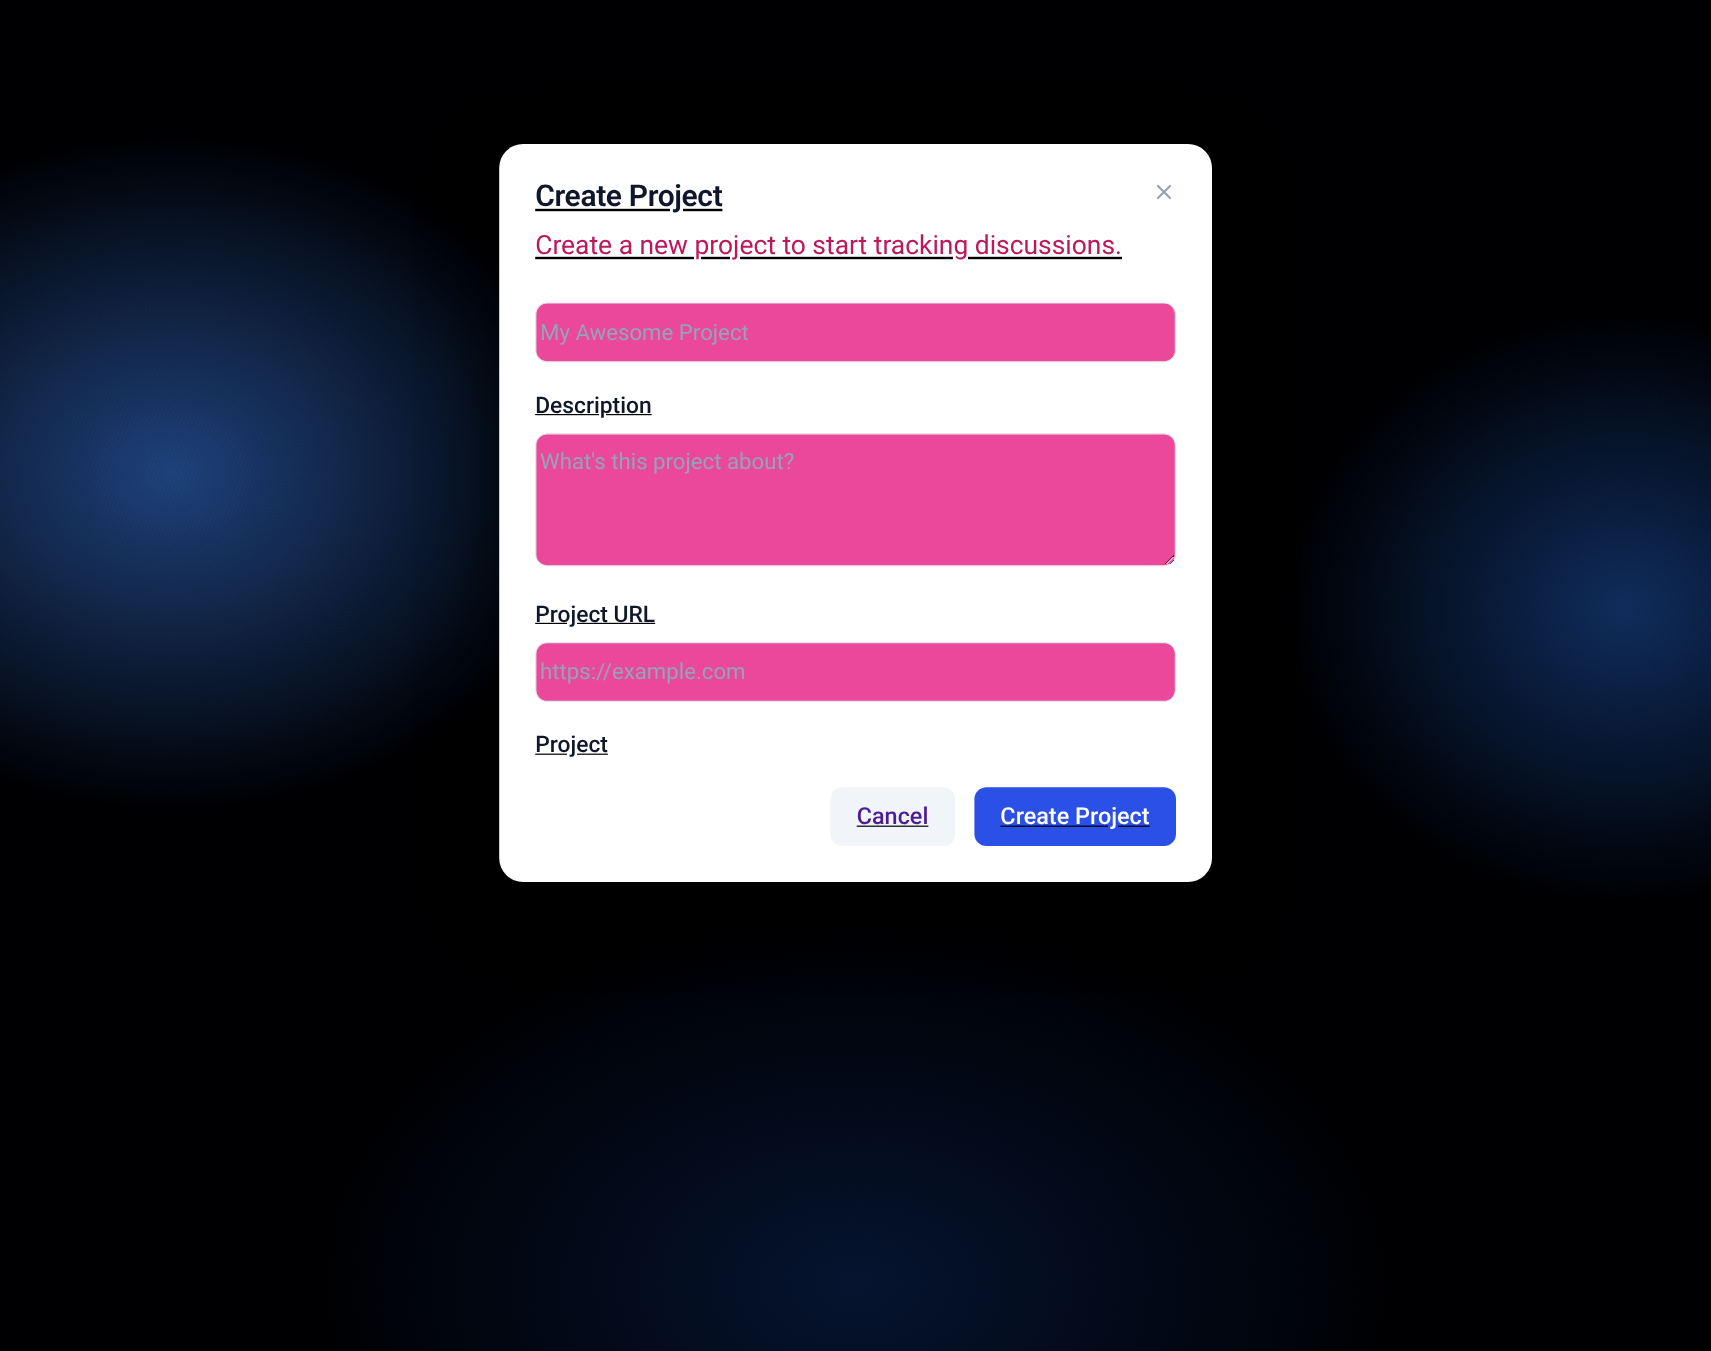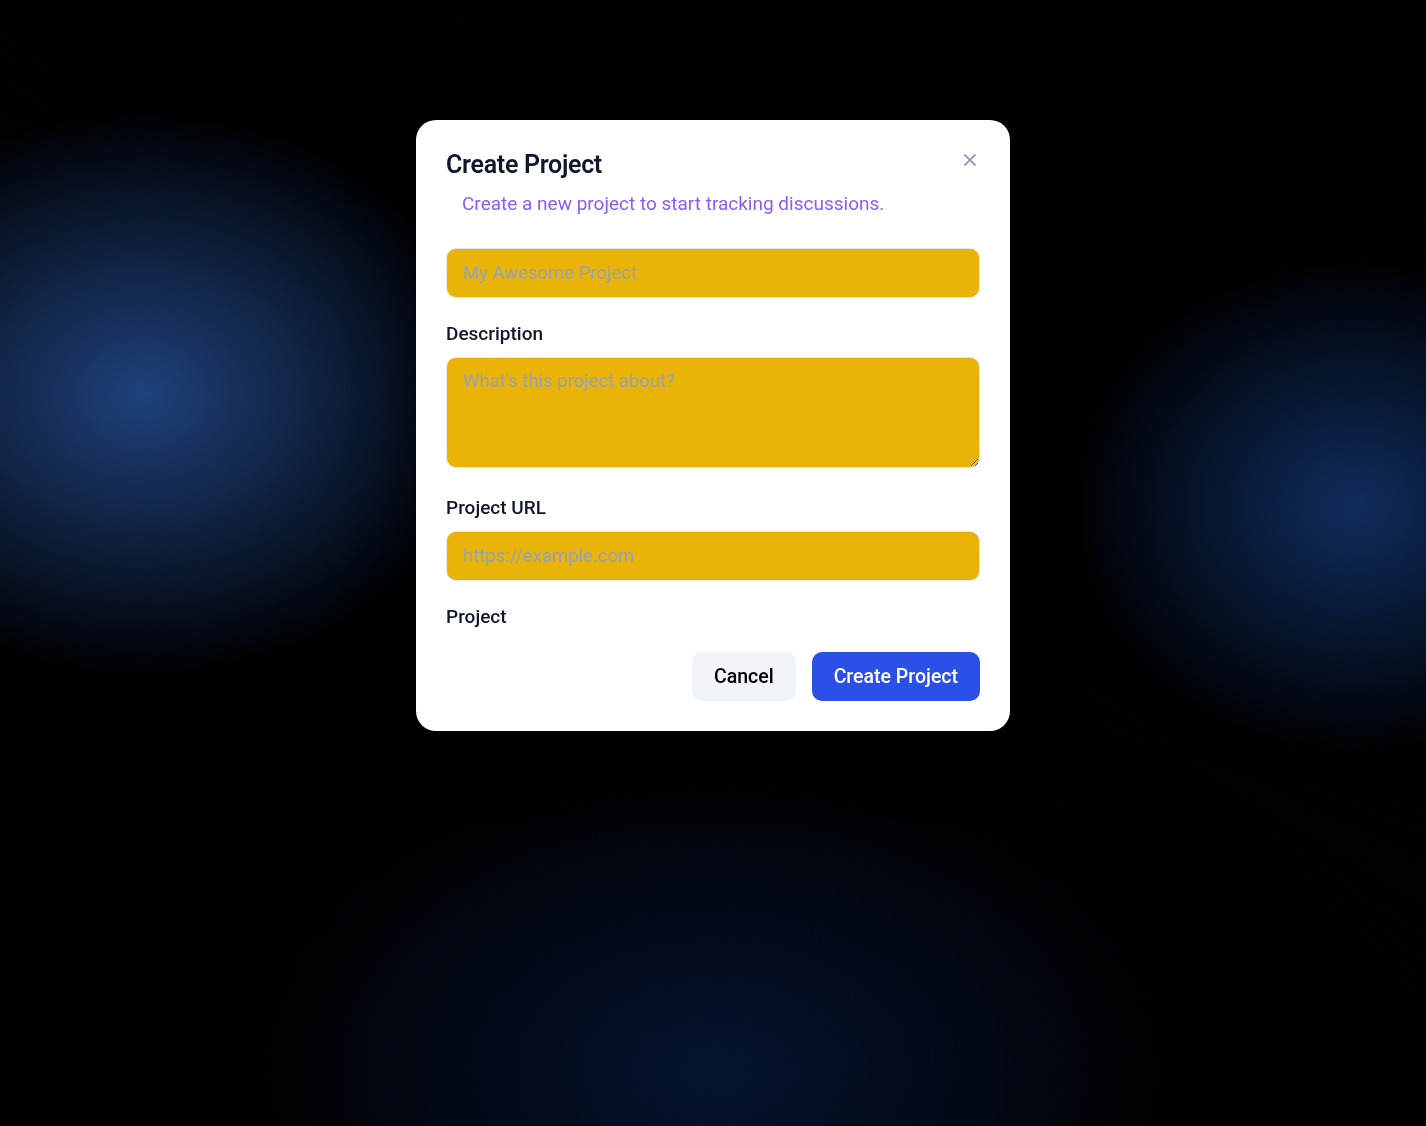--- a/index.html
+++ b/index.html
@@ -42,40 +42,40 @@
     .modal {
       position: absolute;
       left: 50%;
       top: 120px;
       transform: translateX(-50%);
       width: 594px;
       background: #fff;
       border-radius: 20px;
       padding: 30px 30px 30px 30px;
       box-shadow: 0 20px 60px rgba(0,0,0,0.5);
+      text-decoration: underline;
     }
 
     .modal-header {
       position: relative;
       margin-bottom: 30px;
     }
 
     .modal-title {
       font-size: 25px;
       font-weight: 600;
       color: #0f172a;
       letter-spacing: -0.3px;
       margin-bottom: 12px;
     }
 
     .modal-subtitle {
-      font-size: 19px;
-      color: #8b5cf6;
+      font-size: 22px;
+      color: #be185d;
       line-height: 1.4;
-      margin-left: 16px;
     }
 
     .close-btn {
       position: absolute;
       top: -4px;
       right: -4px;
       width: 28px;
       height: 28px;
       display: flex;
       align-items: center;
@@ -101,24 +101,24 @@
       font-size: 19px;
       font-weight: 500;
       color: #0f172a;
       margin-bottom: 12px;
     }
 
     .form-input, .form-textarea {
       width: 100%;
       border: 1px solid #e2e8f0;
       border-radius: 10px;
-      padding: 12px 16px;
+      padding: 12px 3px;
       font-size: 18.5px;
       color: #0f172a;
-      background: #eab308;
+      background: #ec4899;
       font-family: inherit;
       outline: none;
     }
 
     .form-input::placeholder,
     .form-textarea::placeholder {
       color: #94a3b8;
     }
 
     .form-input {
@@ -142,21 +142,21 @@
       border-radius: 10px;
       font-size: 19.5px;
       font-weight: 500;
       padding: 13px 22px;
       cursor: pointer;
       font-family: inherit;
     }
 
     .btn-secondary {
       background: #f1f5f9;
-      color: #000000;
+      color: #4c1d95;
     }
 
     .btn-primary {
       background: #2b50e8;
       color: #fff;
     }
   </style>
 </head>
 <body>
 

